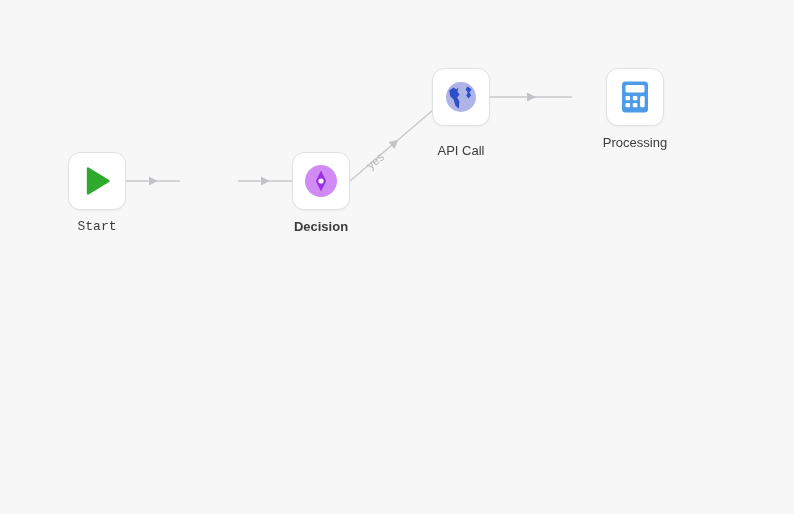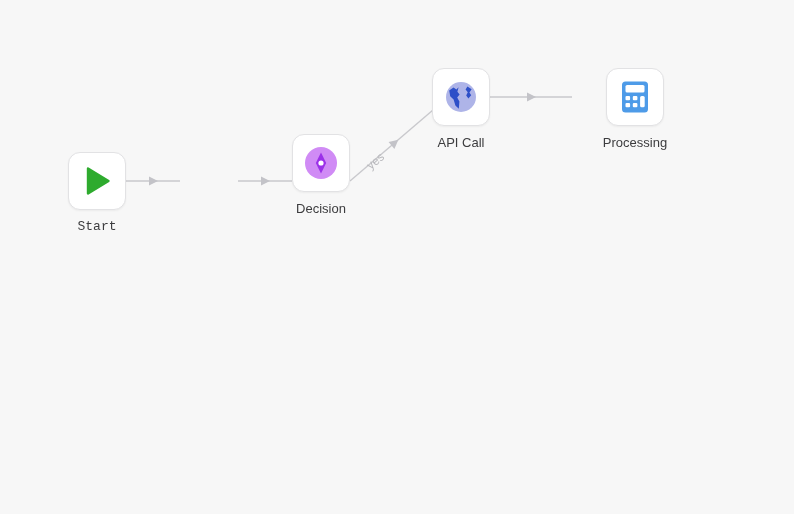--- a/index.html
+++ b/index.html
@@ -99,34 +99,34 @@
       <span>
         <svg class="icon-svg" width="36" height="36" viewBox="0 0 36 36">
           <path d="M9 5.5 L29.5 18 L9 30.5 Z" fill="#2eab2e" stroke="#2eab2e" stroke-width="2.4" stroke-linejoin="round"></path>
         </svg>
       </span>
     </div>
     <div class="node-label">Start</div>
   </div>
 
 
-  <div class="node" style="left:292px; top:134px;">
+  <div class="node" style="left:292px; top:152px;font-weight:bold;">
     <div class="node-card">
       <span>
         <svg class="icon-svg" width="36" height="36" viewBox="0 0 36 36">
           <circle cx="18" cy="18" r="16" fill="#d08bf5"></circle>
           <path d="M18 7.5 L23.2 18 L18 28.5 L12.8 18 Z" fill="#9b30e8"></path>
           <circle cx="18" cy="18" r="2.6" fill="#ffffff"></circle>
         </svg>
       </span>
     </div>
     <div class="node-label">Decision</div>
   </div>
 
-  <div class="node" style="left:432px; top:68px;">
+  <div class="node" style="left:432px; top:68px;gap:8px;">
     <div class="node-card">
       <span>
         <svg class="icon-svg" width="34" height="34" viewBox="0 0 34 34">
           <circle cx="17" cy="17" r="15" fill="#aeb4e8"></circle>
           <path d="M5.2 10.5 L9.5 7.4 L12.4 9.6 L14.6 7.2 L13.4 11.8
                    L15.6 14.6 L13.2 17.4 L15.4 21.6 L14.8 28.8
                    L11.4 25.4 L9.6 19.6 L6.2 16.2 Z" fill="#2d4fc8"></path>
           <path d="M23.4 6.6 L27.6 9.2 L25.4 12.4 L27.2 15.2
                    L24.4 18.4 L22.2 15.6 L23.8 12.2 L21.6 9.4 Z" fill="#2d4fc8"></path>
         </svg>

